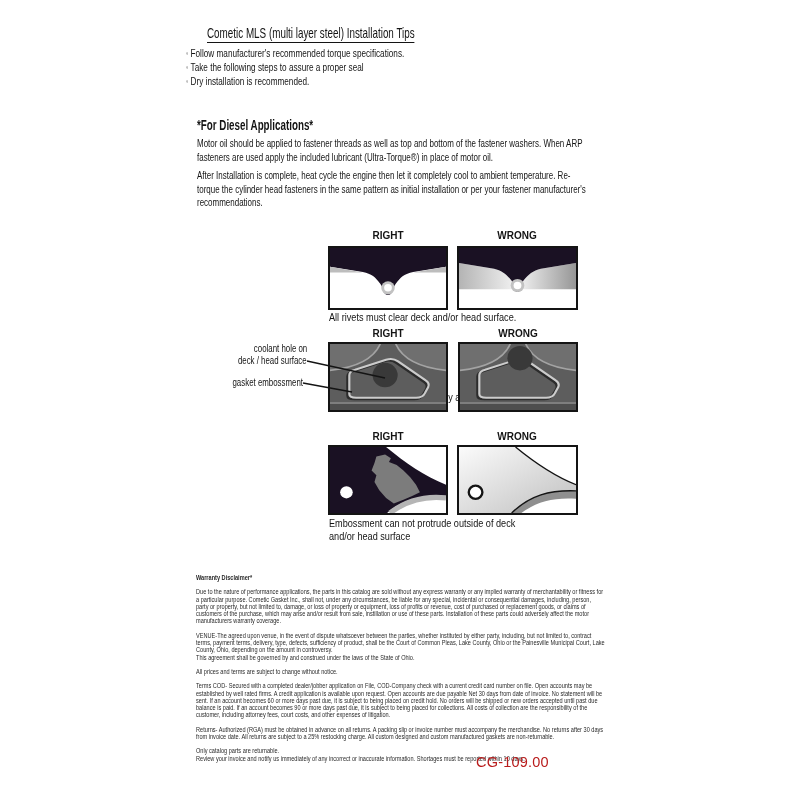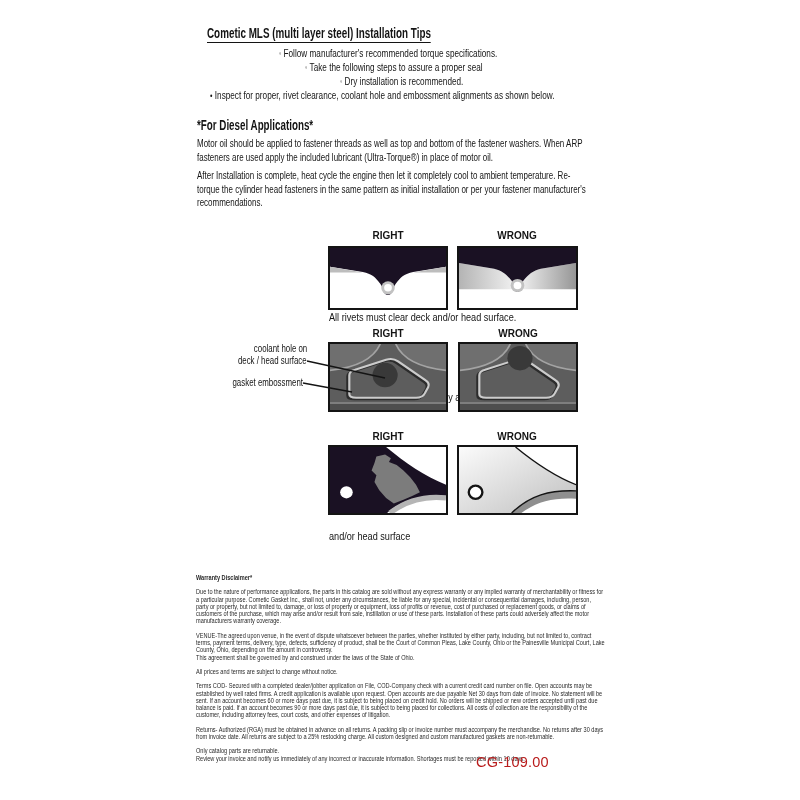--- a/index.html
+++ b/index.html
@@ -7,24 +7,24 @@
     position:relative; width:800px; height:800px; background:#ffffff;
     font-family:"Liberation Sans","DejaVu Sans",sans-serif; color:#141414; overflow:hidden;
   }
   .abs{position:absolute;}
   
   .sx68{transform:scaleX(0.68);transform-origin:0 0;display:inline-block;white-space:nowrap;}
   .sx70{transform:scaleX(0.70);transform-origin:0 0;display:inline-block;white-space:nowrap;}
   .sx78{transform:scaleX(0.78);transform-origin:0 0;display:inline-block;white-space:nowrap;}
   .sx80{transform:scaleX(0.80);transform-origin:0 0;display:inline-block;white-space:nowrap;}
   .sx83{transform:scaleX(0.83);transform-origin:0 0;display:inline-block;white-space:nowrap;}
-  .title{top:25px;left:207px;font-size:14.5px;font-weight:bold;}
+  .title{top:25px;left:207px;font-size:14.5px;font-weight:normal;}
   .title .sx68{border-bottom:1.7px solid #141414;padding-bottom:1px;}
   .bullets{top:46px;left:186px;font-size:10.5px;line-height:14px;}
-  .bullet-line{height:14px;text-align:center;}
+  .bullet-line{height:14px;}
   .m1{font-size:8px;margin-right:3px;position:relative;top:-1px;}
   .m2{font-size:9px;margin-right:3px;}
   .sub{padding-left:24px;}
   .h2{font-size:14px;font-weight:bold;}
   .para{position:absolute;width:515px;transform:scaleX(0.76);transform-origin:0 0;
         font-size:10.5px;line-height:13.5px;}
   .fig-header{position:absolute;width:120px;text-align:center;font-weight:bold;font-size:10px;}
   .panel{position:absolute;border:2px solid #141414;background:#fff;box-sizing:border-box;z-index:1;}
   .panel svg{display:block;width:100%;height:100%;}
   .caption{position:absolute;font-size:11px;color:#141414;}
@@ -51,23 +51,20 @@
 
   <div class="abs bullets">
     <div class="bullet-line">
       <span class="sx78"><span class="m1">◦</span><span>Follow manufacturer's recommended torque specifications.</span></span>
     </div>
     <div class="bullet-line">
       <span class="sx78"><span class="m1">◦</span><span>Take the following steps to assure a proper seal</span></span>
     </div>
     <div class="bullet-line">
       <span class="sx78"><span class="m1">◦</span><span>Dry installation is recommended.</span></span>
-    </div>
-    <div class="bullet-line sub">
-      <span class="sx78"><span class="m2">•</span><span>Inspect for proper, rivet clearance, coolant hole and embossment alignments as shown below.</span></span>
     </div>
   </div>
 
   <div class="abs h2" style="top:117px;left:197px;">
     <span class="sx70">*For Diesel Applications*</span>
   </div>
   <div class="para" style="top:137px;left:197px;">Motor oil should be applied to fastener threads as well as top and bottom of the fastener washers. When ARP fasteners are used apply the included lubricant (Ultra-Torque®) in place of motor oil.</div>
   <div class="para" style="top:169px;left:197px;">After Installation is complete, heat cycle the engine then let it completely cool to ambient temperature. Re-torque the cylinder head fasteners in the same pattern as initial installation or per your fastener manufacturer's recommendations.</div>
 
   <div class="fig-header" style="top:230px;left:328px;">RIGHT</div>
@@ -166,20 +163,23 @@
             <stop offset="1" stop-color="#bfbfbf"></stop>
         </linearGradient>
       </defs>
       <path fill="url(#f3g)" d="M0,0 H58 C78,17 98,31 120,40 V46.5 C93,45.5 73,51 54,70 H0 Z"></path>
       <path d="M58,0 C78,17 98,31 120,40" stroke="#141414" stroke-width="1.4" fill="none"></path>
       <path fill="#8f8f8f" d="M54,70 C73,51 93,45.5 120,46.5 V55 C97,53.5 80,58 64,70 Z"></path>
       <path d="M54,70 C73,51 93,45.5 120,46.5" stroke="#141414" stroke-width="1.5" fill="none"></path>
       <circle cx="17" cy="48" r="7" fill="#ffffff" stroke="#141414" stroke-width="2.4"></circle>
     </svg>
   </div>
+  <div class="caption" style="top:517px;left:329px;">
+    <span class="sx83">Embossment can not protrude outside of deck</span>
+  </div>
   <div class="caption" style="top:529.5px;left:329px;">
     <span class="sx83">and/or head surface</span>
   </div>
 
   <div class="abs disclaimer">
     <div class="disc-inner">
       <div class="disc-h">Warranty Disclaimer*</div>
       <div class="disc-p">Due to the nature of performance applications, the parts in this catalog are sold without any express warranty or any implied warranty of merchantability or fitness for a particular purpose.  Cometic Gasket Inc., shall not, under any circumstances, be liable for any special, incidental or consequential damages, including, person, party or property, but not limited to, damage, or loss of property or equipment, loss of profits or revenue, cost of purchased or replacement goods, or claims of customers of the purchase, which may arise and/or result from sale, instillation or use of these parts.  Installation of these parts could adversely affect the motor manufacturers warranty coverage.</div>
       <div class="disc-p tight">VENUE-The agreed upon venue, in the event of dispute whatsoever between the parties, whether instituted by either party, including, but not limited to, contract terms, payment terms, delivery, type, defects, sufficiency of product, shall be the Court of Common Pleas, Lake County, Ohio or the Painesville Municipal Court, Lake County, Ohio, depending on the amount in controversy.</div>
       <div class="disc-p">This agreement shall be governed by and construed under the laws of the State of Ohio.</div>

